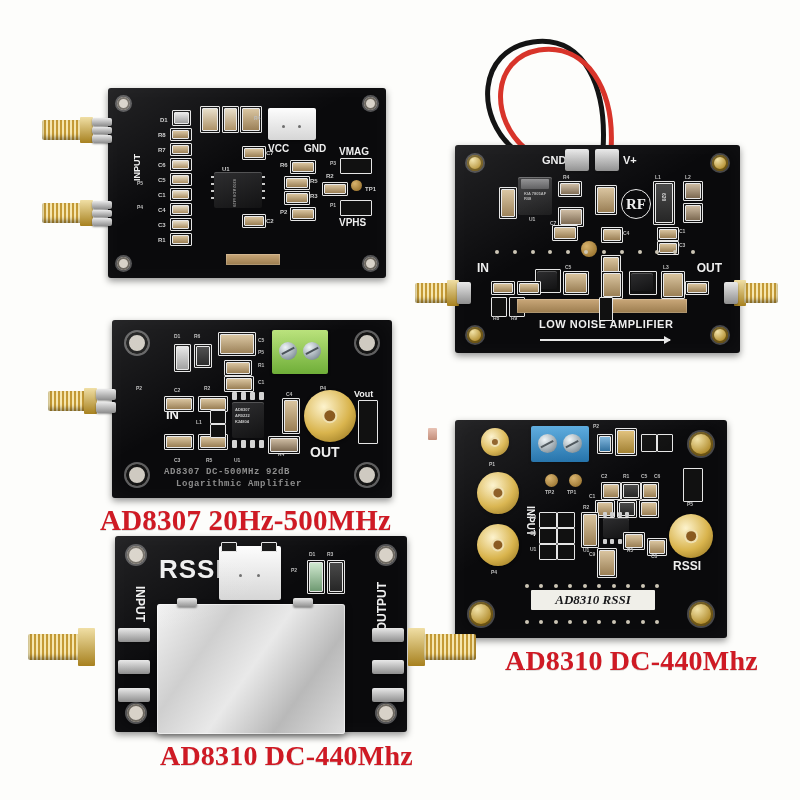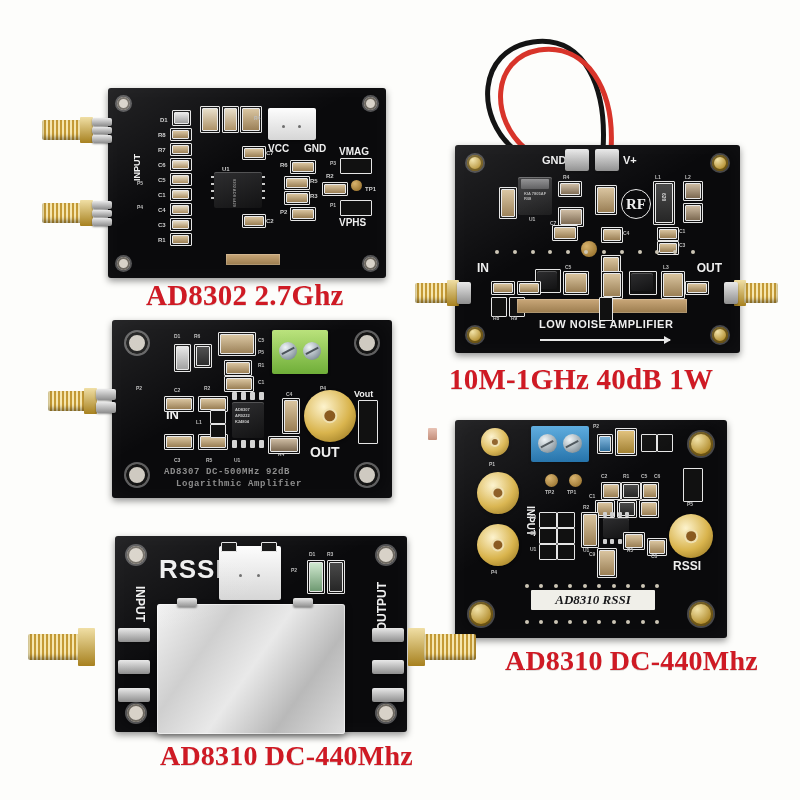--- a/index.html
+++ b/index.html
@@ -234,21 +234,20 @@
     <div class="solder" style="left:50px;top:18px;width:20px;height:8px;"></div>
   </div>
   <div class="sma" style="left:42px;top:200px;width:70px;height:26px;">
     <div class="barrel" style="left:0;top:3px;width:40px;height:20px;"></div>
     <div class="flange" style="left:38px;top:0;width:13px;height:26px;"></div>
     <div class="solder" style="left:50px;top:1px;width:20px;height:8px;"></div>
     <div class="solder" style="left:50px;top:10px;width:20px;height:7px;"></div>
     <div class="solder" style="left:50px;top:18px;width:20px;height:8px;"></div>
   </div>
 
-  <div class="caption" id="cap-ad8302">AD8302 2.7Ghz</div>
 
   <svg style="position:absolute;left:455px;top:28px;width:190px;height:125px;overflow:visible;">
     <path d="M 60 122 C 20 90, 22 22, 78 14 C 130 7, 152 60, 148 122" fill="none" stroke="#141414" stroke-width="5" stroke-linecap="round"></path>
     <path d="M 72 122 C 34 92, 36 30, 84 22 C 132 15, 160 62, 156 122" fill="none" stroke="#d8342a" stroke-width="5" stroke-linecap="round"></path>
   </svg>
 
   <div class="board" style="left:455px;top:145px;width:285px;height:208px;">
     <div class="hole gold" style="left:12px;top:10px;width:16px;height:16px;"></div>
     <div class="hole gold" style="right:12px;top:10px;width:16px;height:16px;"></div>
     <div class="hole gold" style="left:12px;bottom:10px;width:16px;height:16px;"></div>
@@ -360,21 +359,20 @@
     <div class="barrel" style="left:0;top:3px;width:34px;height:20px;"></div>
     <div class="flange" style="left:32px;top:0;width:12px;height:26px;"></div>
     <div class="solder" style="left:42px;top:2px;width:14px;height:22px;"></div>
   </div>
   <div class="sma" style="left:724px;top:280px;width:56px;height:26px;">
     <div class="flange" style="left:10px;top:0;width:12px;height:26px;"></div>
     <div class="barrel" style="left:20px;top:3px;width:34px;height:20px;"></div>
     <div class="solder" style="left:0;top:2px;width:14px;height:22px;"></div>
   </div>
 
-  <div class="caption" id="cap-lna">10M-1GHz 40dB 1W</div>
 
   <div class="board" style="left:112px;top:320px;width:280px;height:178px;">
     <div class="hole pad" style="left:14px;top:12px;width:22px;height:22px;"></div>
     <div class="hole pad" style="right:14px;top:12px;width:22px;height:22px;"></div>
     <div class="hole pad" style="left:14px;bottom:12px;width:22px;height:22px;"></div>
     <div class="hole pad" style="right:14px;bottom:12px;width:22px;height:22px;"></div>
 
     <span class="silk" style="left:54px;top:88px;font-size:13px;">IN</span>
     <span class="silk" style="left:198px;top:125px;font-size:14px;">OUT</span>
     <span class="silk" style="left:242px;top:70px;font-size:9px;">Vout</span>
@@ -455,20 +453,21 @@
 
   <div class="sma" style="left:48px;top:388px;width:68px;height:26px;">
     <div class="barrel" style="left:0;top:3px;width:38px;height:20px;"></div>
     <div class="flange" style="left:36px;top:0;width:13px;height:26px;"></div>
     <div class="solder" style="left:48px;top:1px;width:20px;height:11px;"></div>
     <div class="solder" style="left:48px;top:14px;width:20px;height:11px;"></div>
   </div>
 
   <div class="fleck" style="left:428px;top:428px;width:9px;height:12px;"></div>
 
+  <div class="caption" id="cap-ad8307">AD8307 20Hz-500MHz</div>
 
   <div class="board" style="left:455px;top:420px;width:272px;height:218px;">
     <div class="hole gold" style="left:14px;bottom:12px;width:24px;height:24px;"></div>
     <div class="hole gold" style="right:14px;top:12px;width:24px;height:24px;"></div>
     <div class="hole gold" style="right:14px;bottom:12px;width:24px;height:24px;"></div>
 
     <div class="sma-top" style="left:26px;top:8px;width:28px;height:28px;">
       <div class="pin"></div>
     </div>
     <span class="silk silk-xs" style="left:34px;top:42px;">P1</span>

